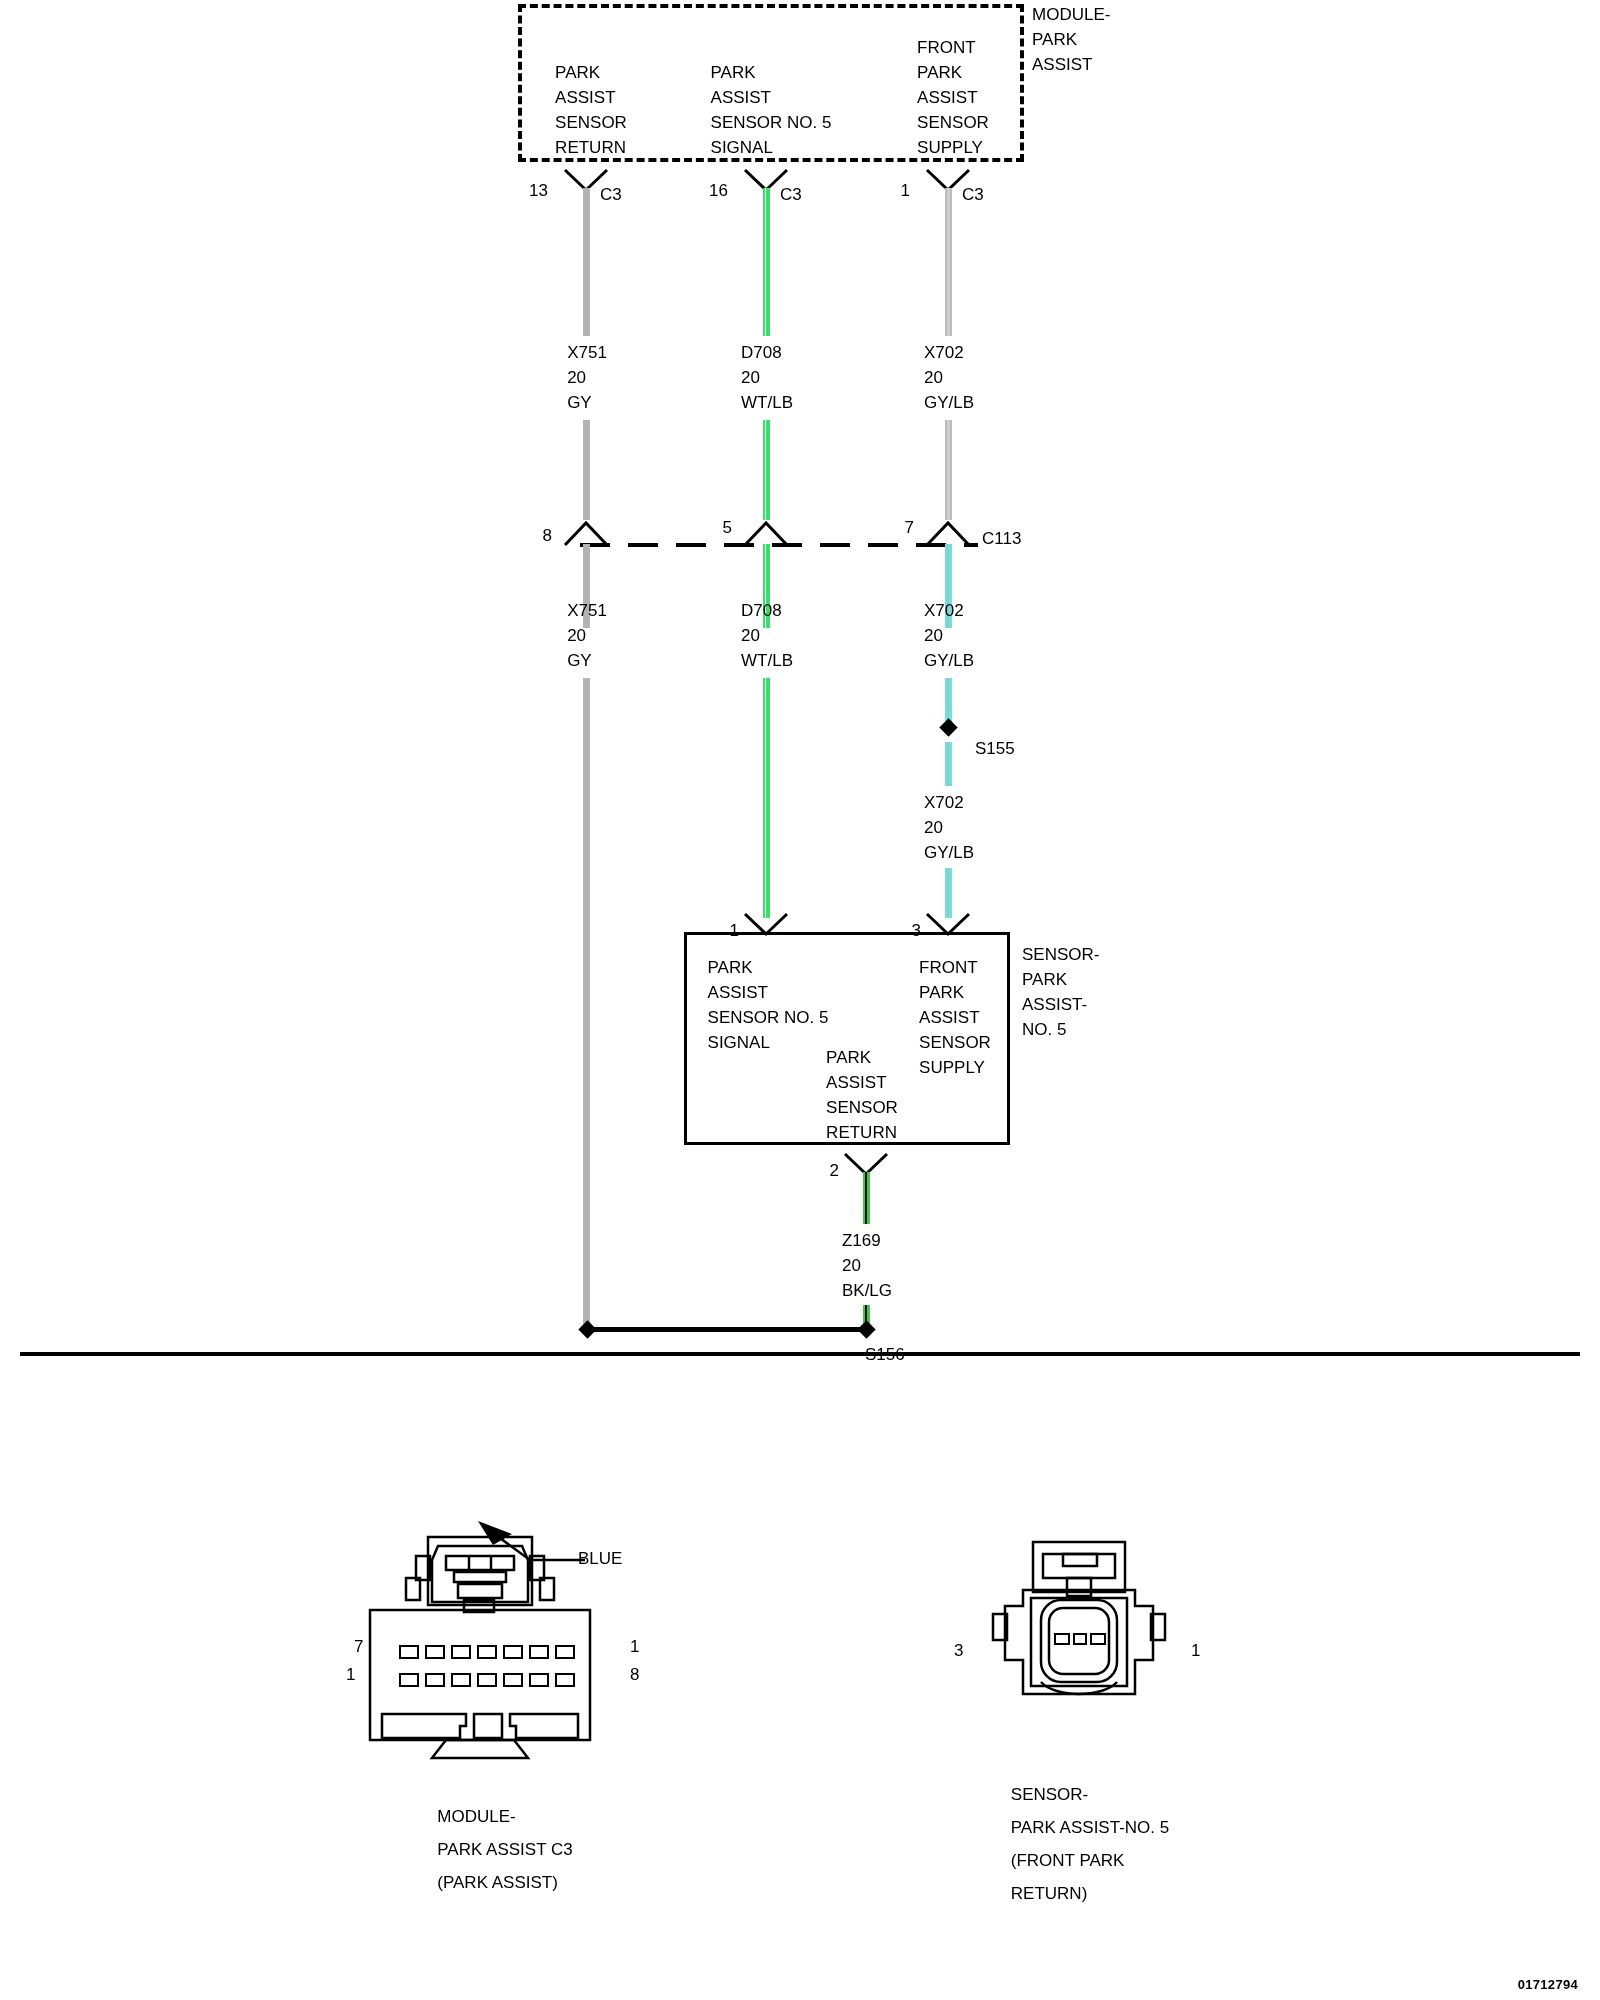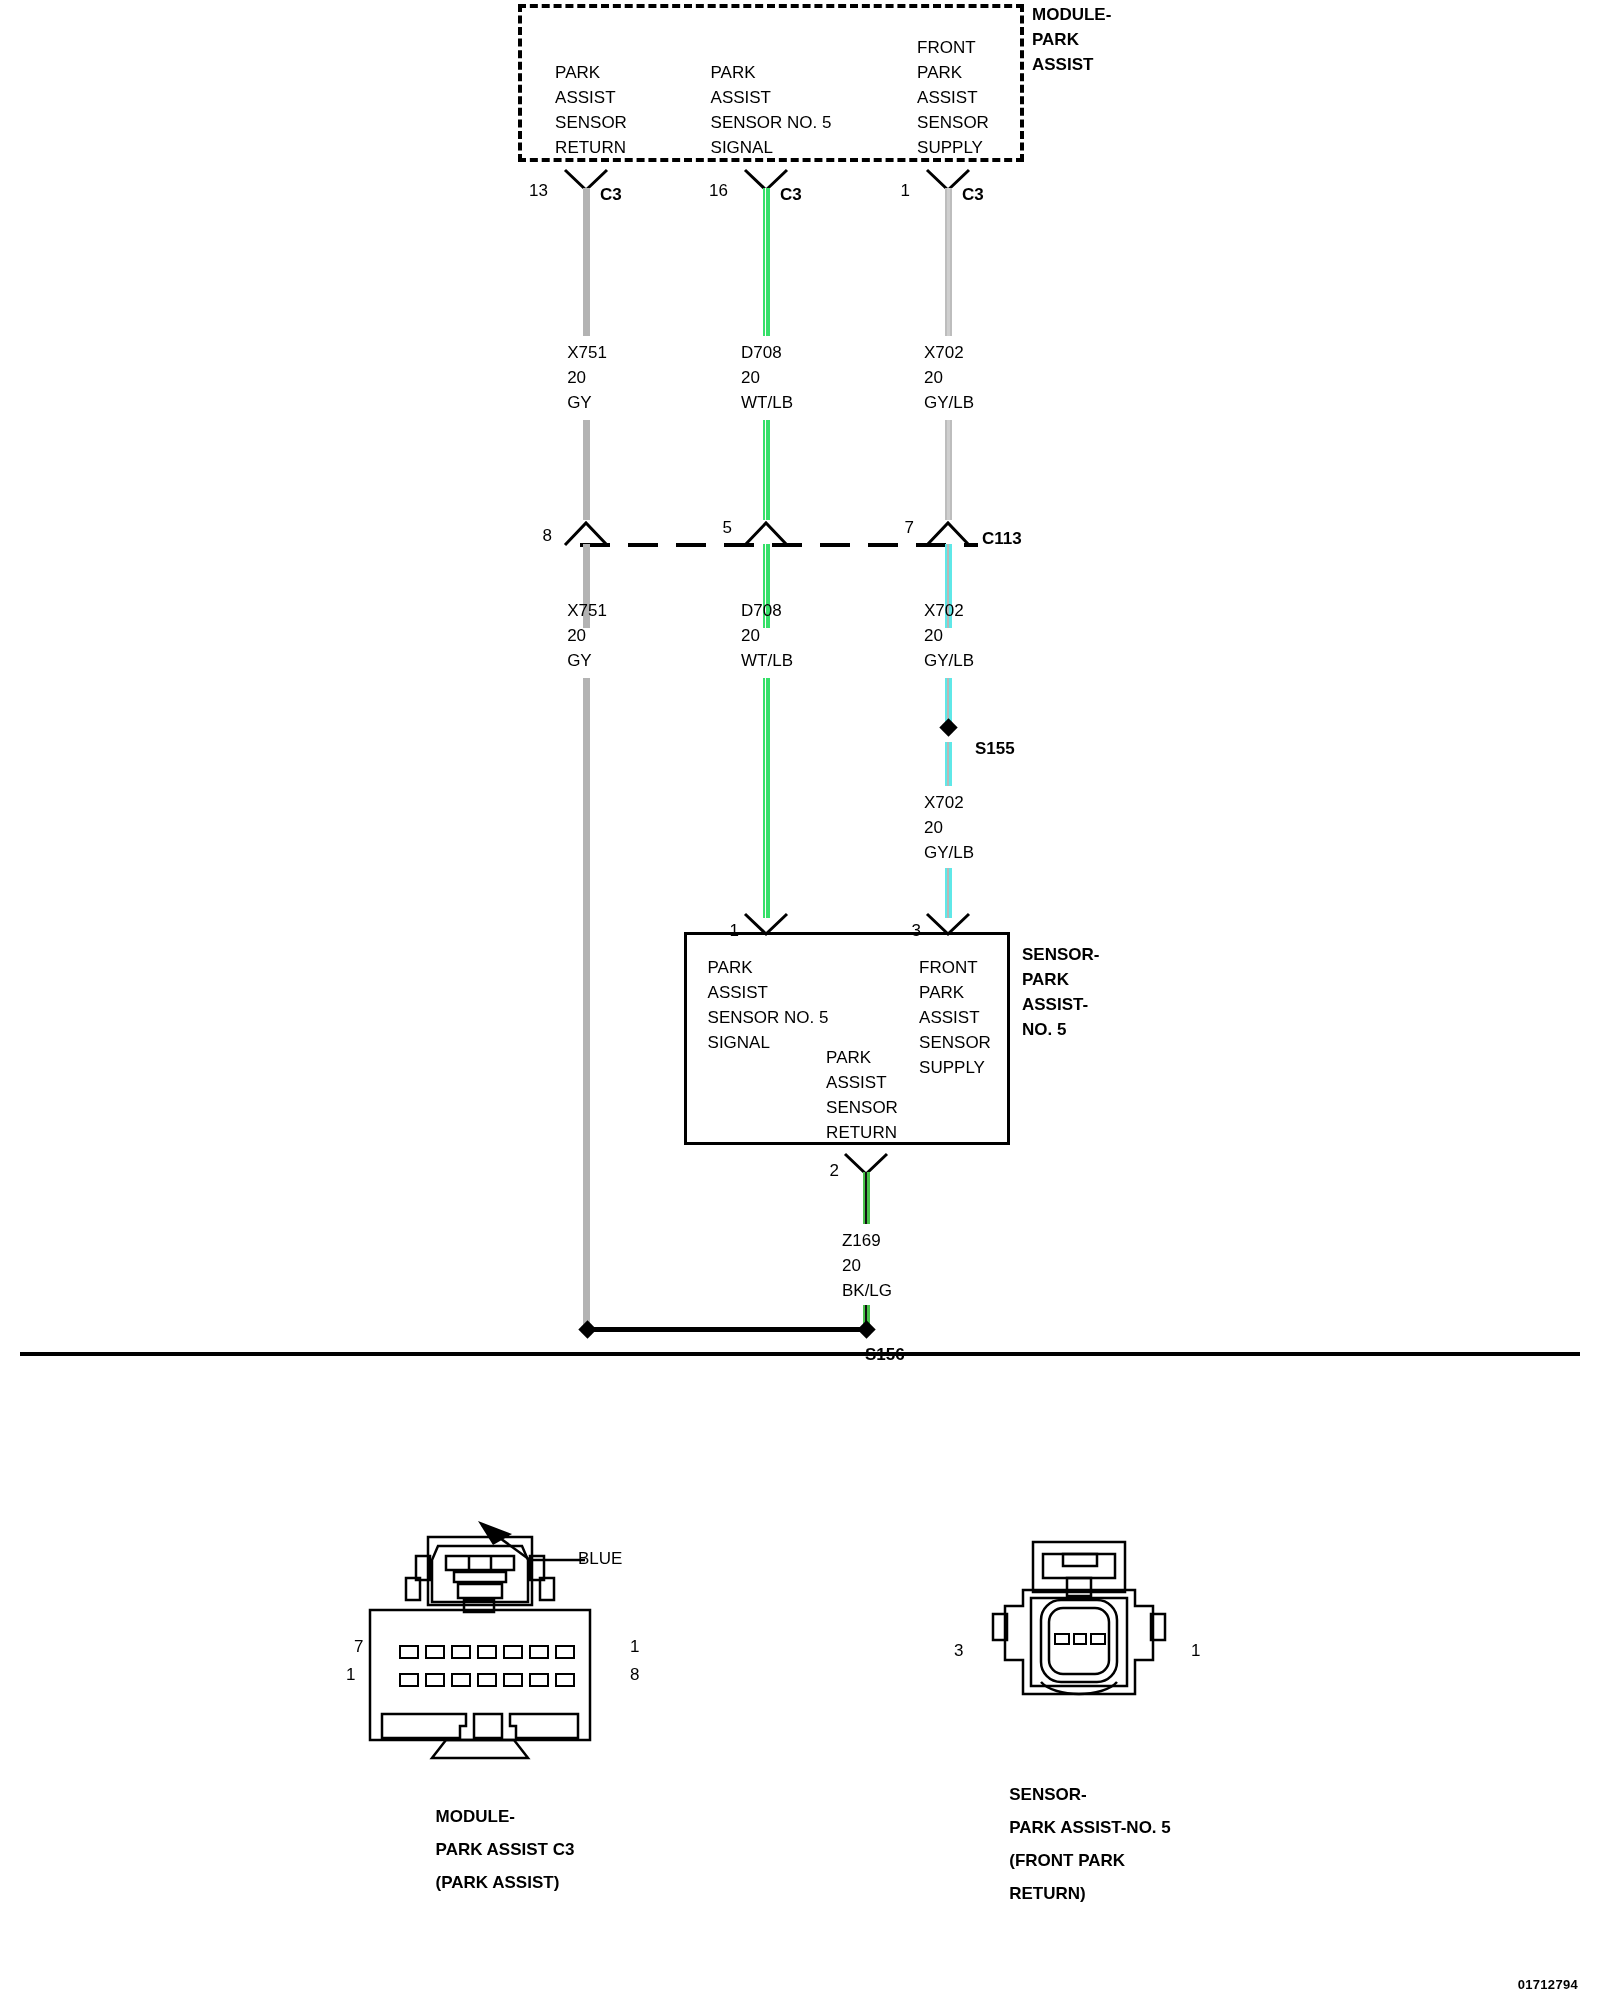--- a/index.html
+++ b/index.html
@@ -1,21 +1,21 @@
 <!DOCTYPE html>
 <html><head>
 <meta charset="utf-8">
 <style>
   html,body{margin:0;padding:0;background:#fff;}
   body{width:1600px;height:2000px;position:relative;font-family:"Liberation Sans",sans-serif;color:#000;overflow:hidden;}
   .stage{position:absolute;left:0;top:0;width:1600px;height:2000px;}
   .abs{position:absolute;}
   .txt{font-size:17px;line-height:25px;white-space:nowrap;color:#000;}
   .txt.c{text-align:left;transform:translateX(-50%);}
-  .bold{font-weight:bold;}
+  .bold{font-weight:normal;}
 
   
   .module-box{
     border:4px dashed #000;
     box-sizing:border-box;
     background:transparent;
   }
   .sensor-box{
     border:3px solid #000;
     box-sizing:border-box;

